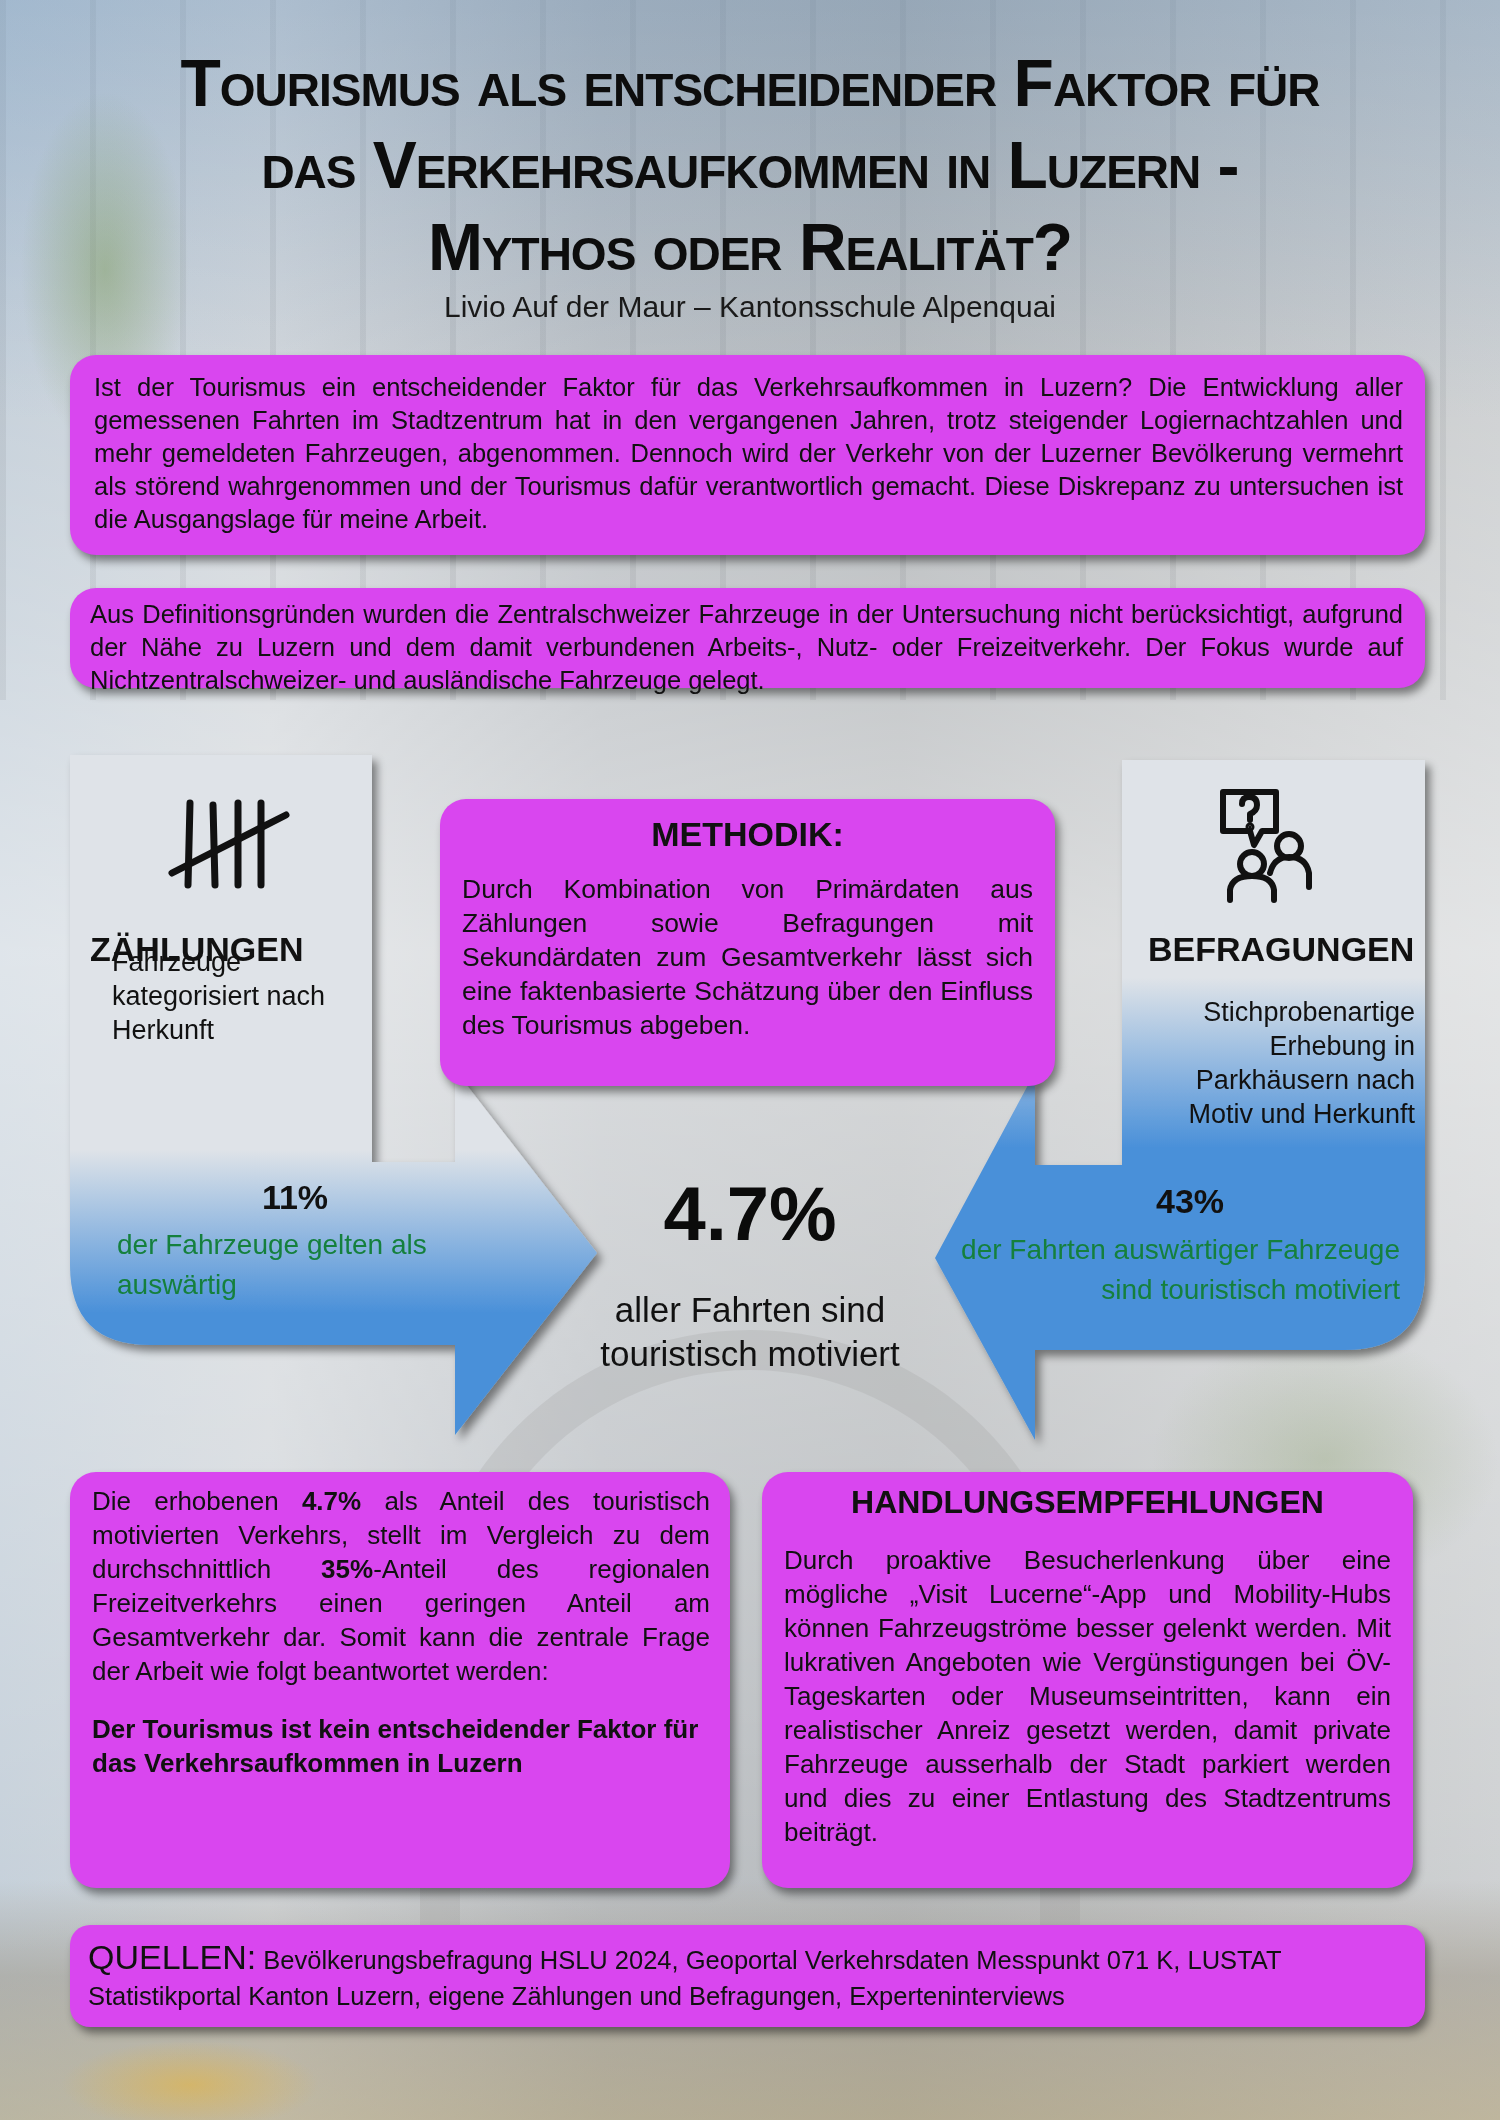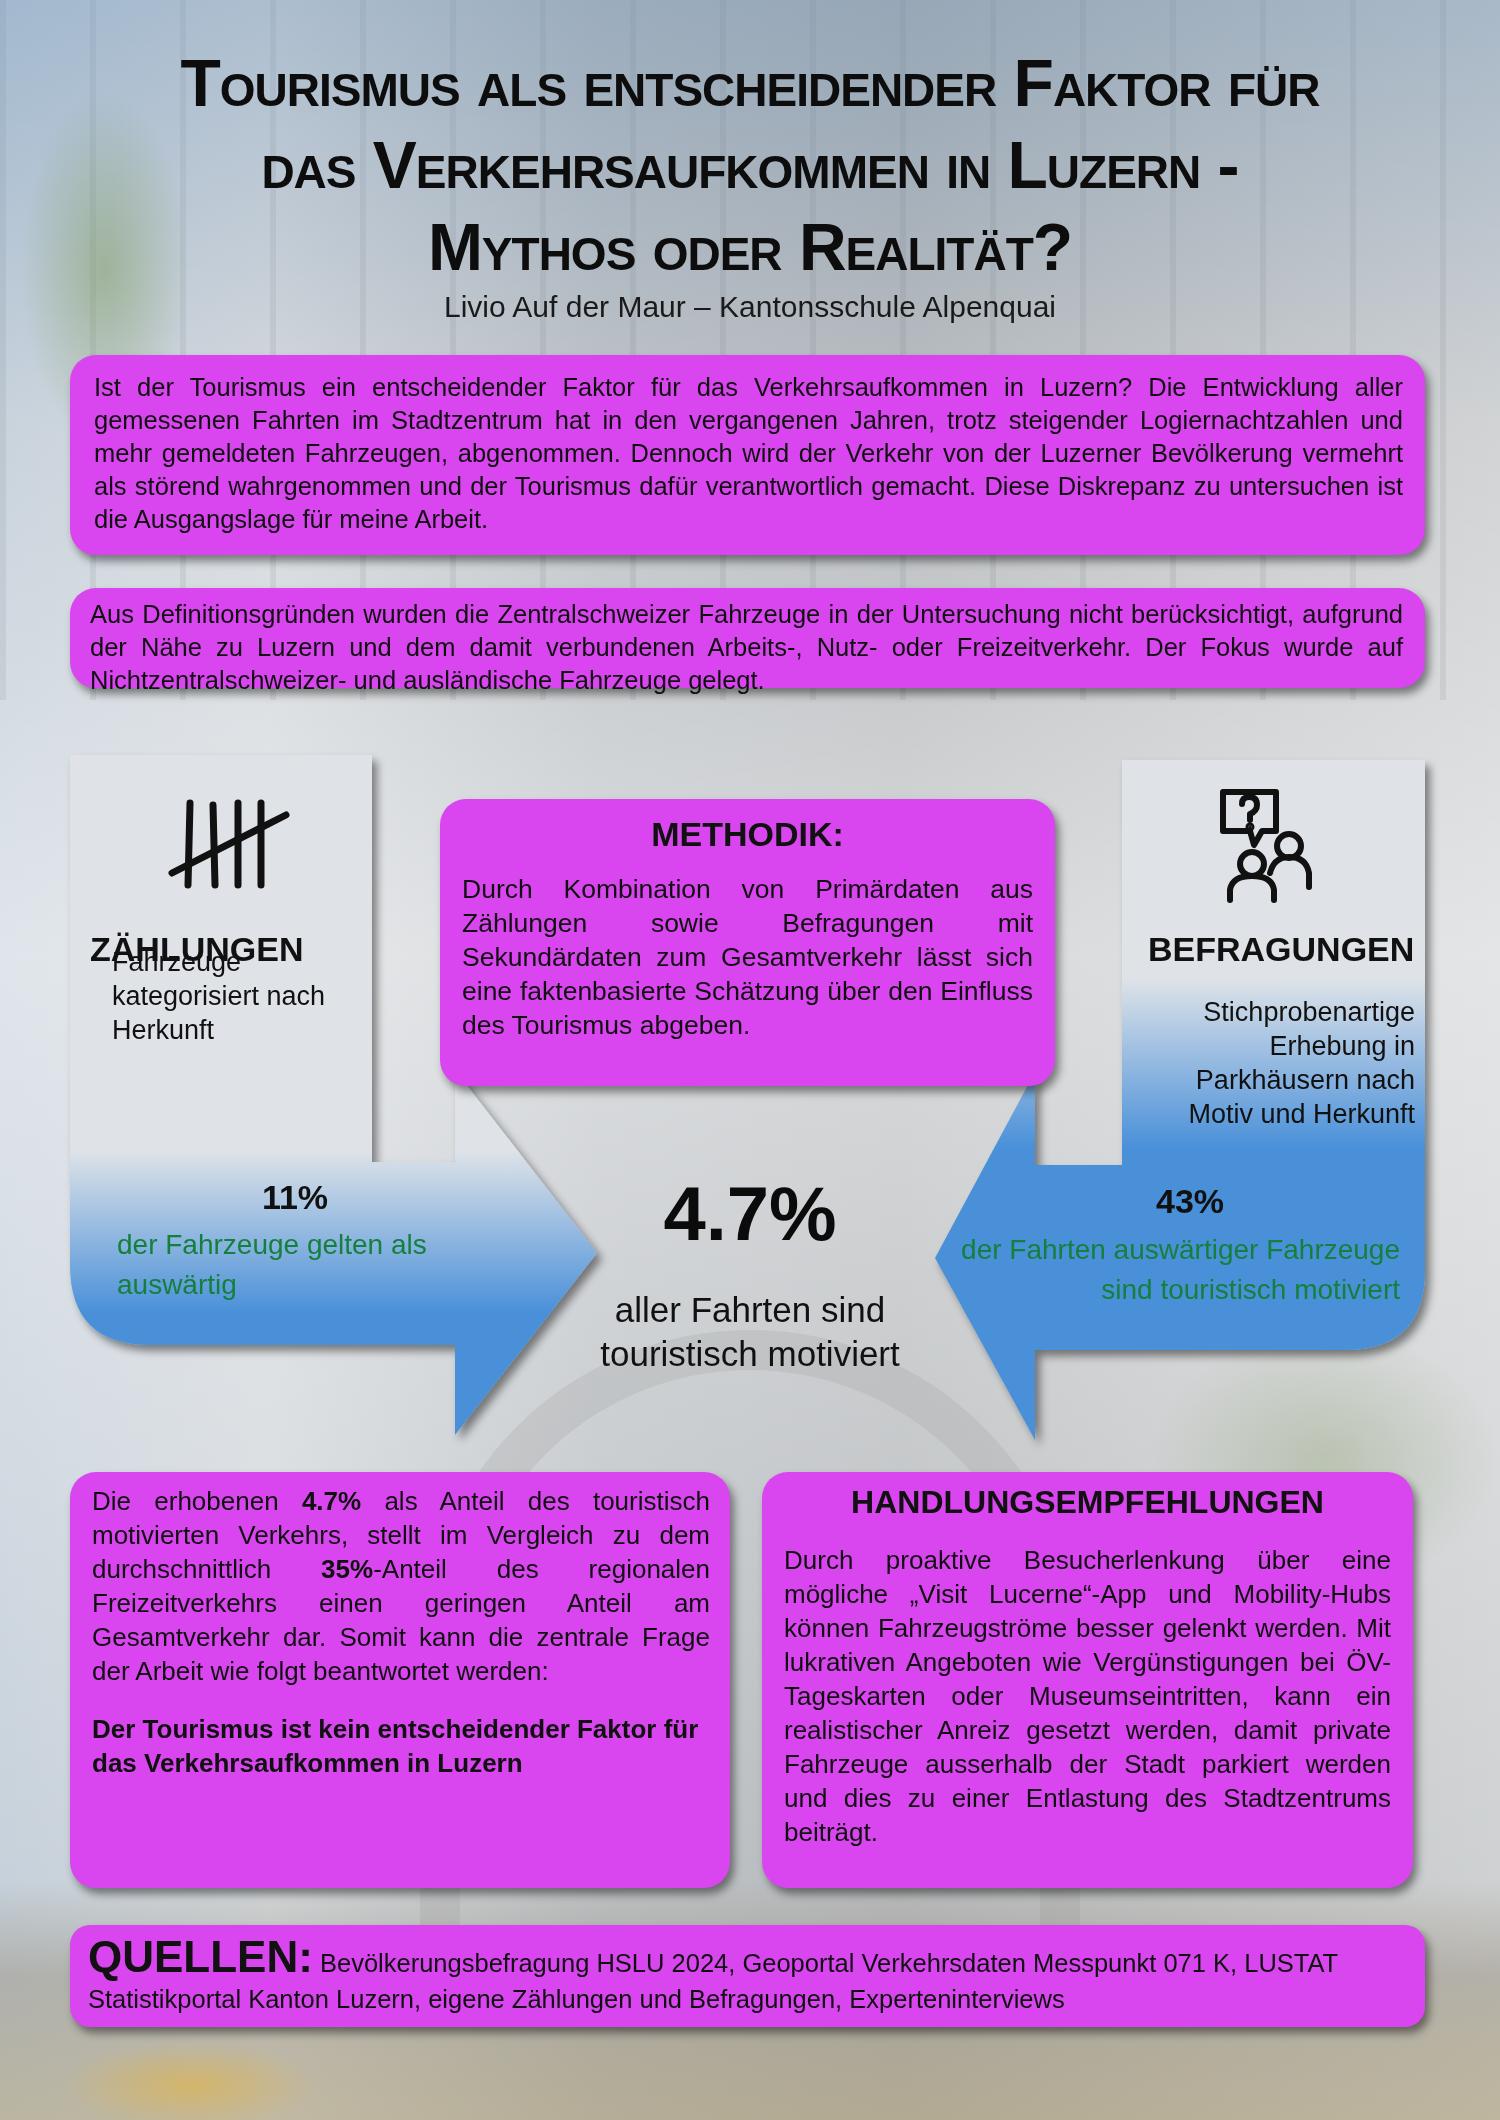--- a/index.html
+++ b/index.html
@@ -98,21 +98,21 @@
 
   .result { left: 70px; top: 1472px; width: 660px; height: 416px; padding: 12px 20px 0 22px; }
   .result h2, .reco h2 { text-align: center; font-size: 32px; font-weight: bold; margin-bottom: 20px; }
   .result p, .reco p { font-size: 26px; line-height: 34px; }
   .result .concl { margin-top: 24px; font-weight: bold; text-align: left; }
   .reco { left: 762px; top: 1472px; width: 651px; height: 416px; padding: 12px 22px 0 22px; }
   .reco h2 { margin-bottom: 22px; }
 
   .sources { left: 70px; top: 1925px; width: 1355px; height: 102px; padding: 14px 20px 0 18px; border-radius: 20px; }
   .sources p { font-size: 25.5px; line-height: 36px; text-align: left; }
-  .sources .lbl { font-weight: bold; font-size: 44px; }
+  .sources .lbl { font-weight: normal; font-size: 34px; }
   b { font-weight: bold; }
 </style>
 </head>
 <body>
 
 <div class="bg"></div>
 <div class="bg-top"></div>
 <div class="bg-tree-l"></div>
 <div class="bg-arch"></div>
 <div class="bg-tree-r"></div>

